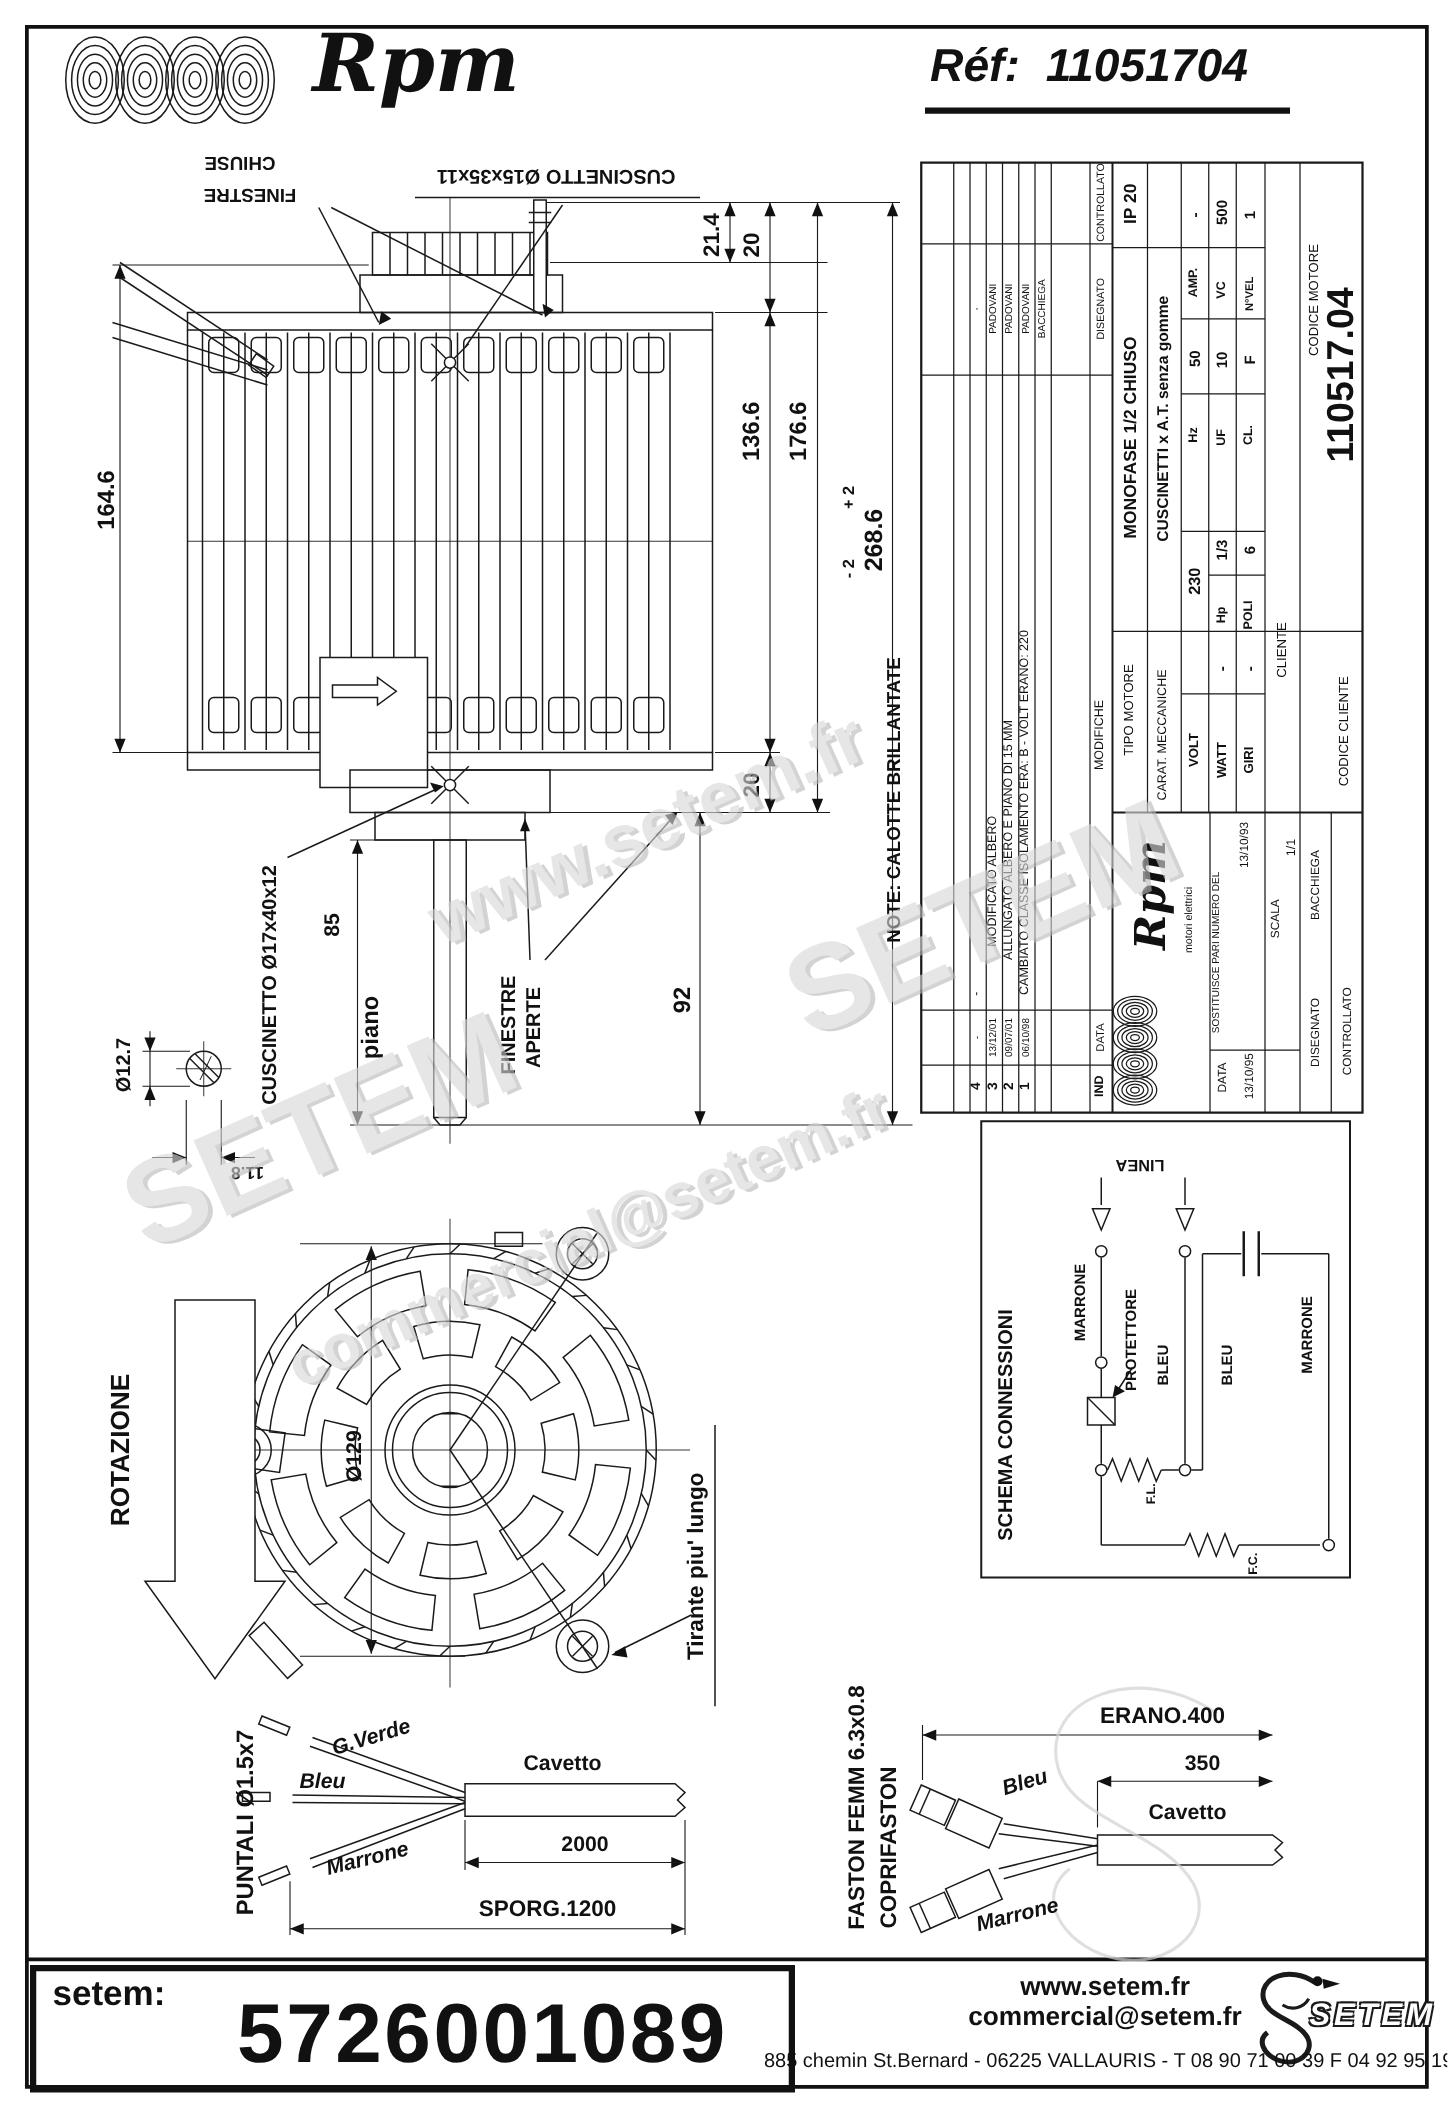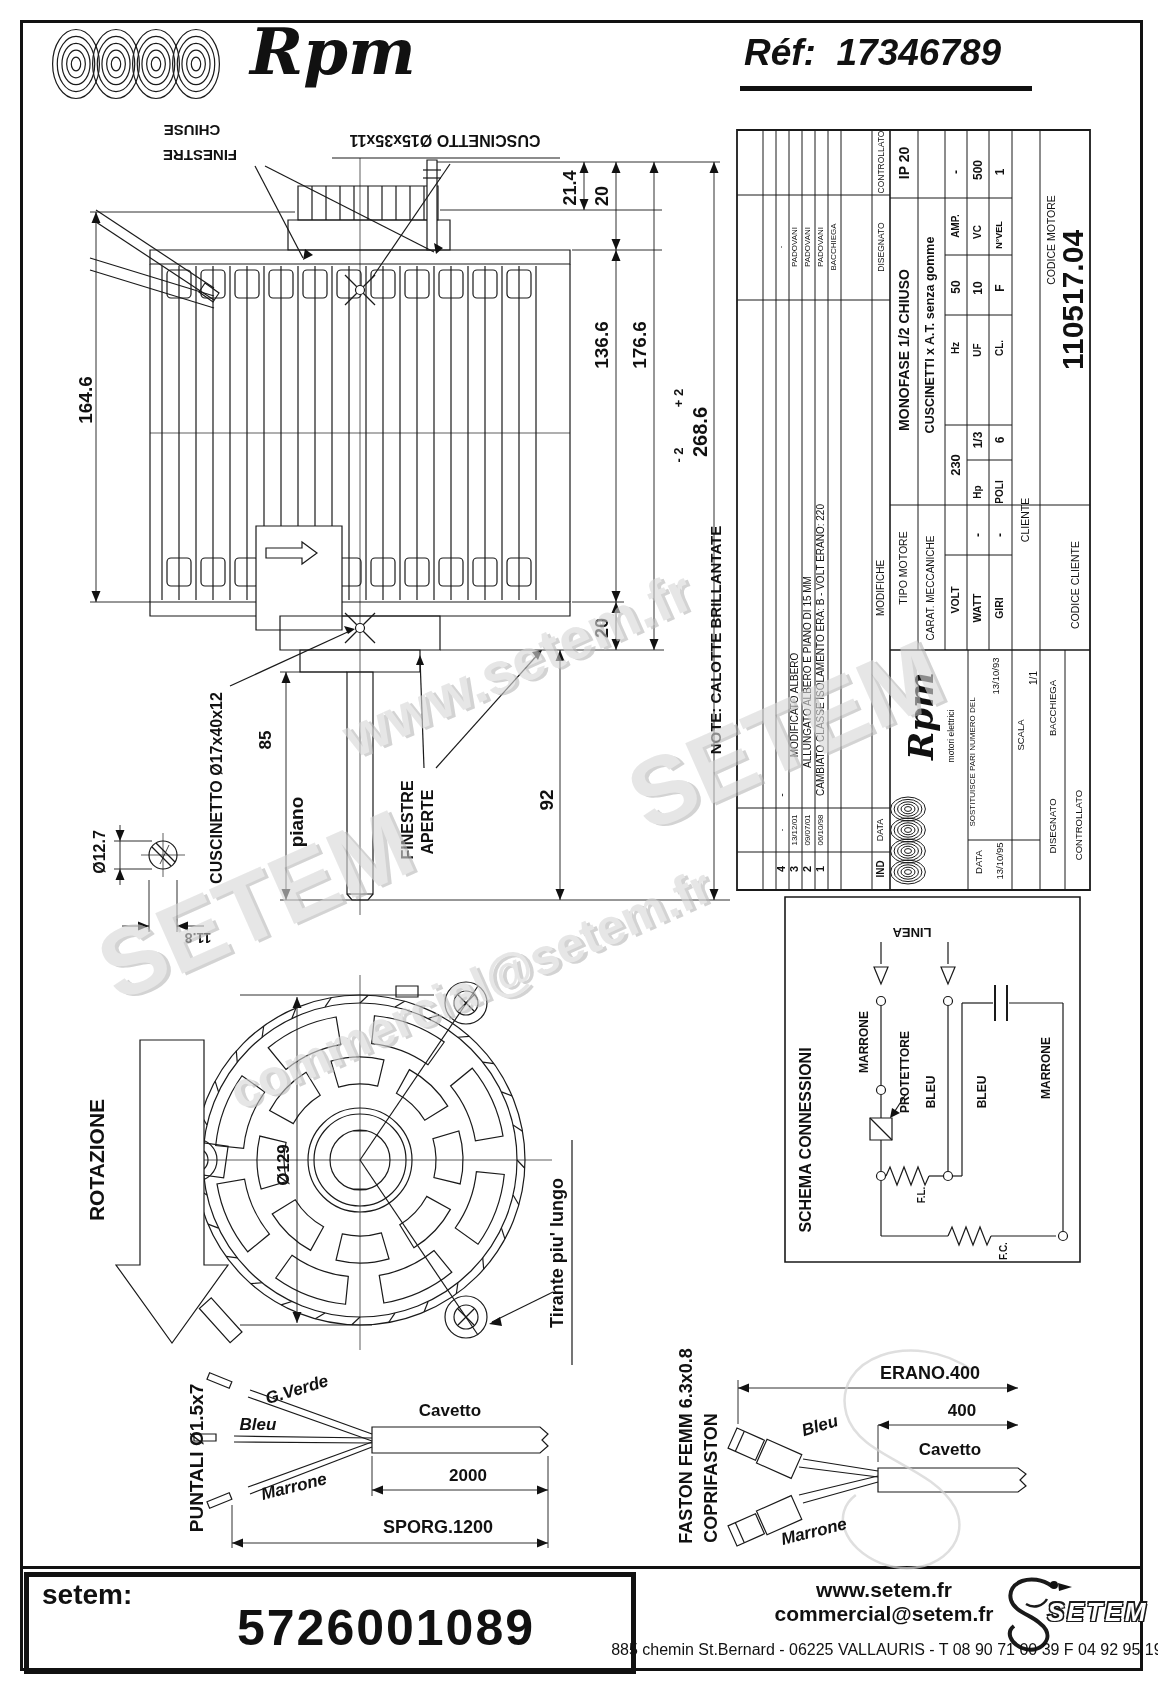--- a/index.html
+++ b/index.html
@@ -480,21 +480,21 @@
       <path d="M62,7 l14,4 -13,4 z" fill="#111" stroke="none"></path>
     </g>
 
     <g id="swan-wm" transform="translate(800,1340) scale(3.1)" stroke="#d2d2d2" stroke-width="2.5" opacity="0.7">
       <path d="M56,10 C36,-4 10,6 15,24 C19,38 42,40 50,54 C56,66 42,78 26,72 C14,67 10,56 18,50"></path>
     </g>
   </svg>
 
   <div class="lbl la serif b i" style="left:250px;top:18px;font-size:64px;">Rpm</div>
   <div class="lbl la b i" style="left:744px;top:34px;font-size:37px;">
-    <span>Réf:</span>&nbsp;&nbsp;<span>17346789</span>
+    <span>Réf:</span>&nbsp;&nbsp;<span>11051704</span>
   </div>
   <div id="refline"></div>
 
   <div class="lbl v b" style="left:86px;top:400px;font-size:19px;">164.6</div>
   <div class="lbl v b" style="left:570px;top:188px;font-size:18px;">21.4</div>
   <div class="lbl v b" style="left:602px;top:196px;font-size:18px;">20</div>
   <div class="lbl v b" style="left:602px;top:345px;font-size:19px;">136.6</div>
   <div class="lbl v b" style="left:640px;top:345px;font-size:19px;">176.6</div>
   <div class="lbl v b" style="left:700px;top:432px;font-size:20px;">268.6</div>
   <div class="lbl v b" style="left:679px;top:398px;font-size:13px;">+ 2</div>
@@ -597,25 +597,25 @@
   <div class="lbl r17 b i" style="left:297px;top:1390px;font-size:17px;">G.Verde</div>
   <div class="lbl b i" style="left:258px;top:1425px;font-size:17px;">Bleu</div>
   <div class="lbl r14 b i" style="left:294px;top:1487px;font-size:17px;">Marrone</div>
   <div class="lbl b" style="left:450px;top:1411px;font-size:17px;">Cavetto</div>
   <div class="lbl b" style="left:468px;top:1476px;font-size:17px;">2000</div>
   <div class="lbl b" style="left:438px;top:1527px;font-size:18px;">SPORG.1200</div>
 
   <div class="lbl v b" style="left:686px;top:1446px;font-size:18px;">FASTON FEMM 6.3x0.8</div>
   <div class="lbl v b" style="left:711px;top:1478px;font-size:18px;">COPRIFASTON</div>
   <div class="lbl b" style="left:930px;top:1373px;font-size:18px;">ERANO.400</div>
-  <div class="lbl b" style="left:962px;top:1411px;font-size:17px;">400</div>
+  <div class="lbl b" style="left:962px;top:1411px;font-size:17px;">350</div>
   <div class="lbl b" style="left:950px;top:1450px;font-size:17px;">Cavetto</div>
   <div class="lbl r17 b i" style="left:820px;top:1426px;font-size:17px;">Bleu</div>
   <div class="lbl r14 b i" style="left:814px;top:1532px;font-size:17px;">Marrone</div>
 
   <div style="position:absolute;left:24px;top:1572px;width:602px;height:92px;border:5px solid #111;z-index:3;"></div>
   <div class="lbl la b" style="left:42px;top:1580px;font-size:28px;z-index:4;">setem:</div>
-  <div class="lbl b" style="left:386px;top:1628px;font-size:50px;letter-spacing:2px;z-index:4;">5726001089</div>
+  <div class="lbl b" style="left:386px;top:1628px;font-size:67px;letter-spacing:2px;z-index:4;">5726001089</div>
   <div class="lbl b" style="left:884px;top:1590px;font-size:21px;">www.setem.fr</div>
   <div class="lbl b" style="left:884px;top:1614px;font-size:21px;">commercial@setem.fr</div>
   <div class="lbl" style="left:898px;top:1650px;font-size:16px;">885 chemin St.Bernard  -  06225 VALLAURIS  -  T 08 90 71 00 39   F 04 92 95 19 39</div>
   <div class="lbl outline" style="left:1098px;top:1612px;font-size:25px;">SETEM</div>
 </div>
 
 </body></html>

